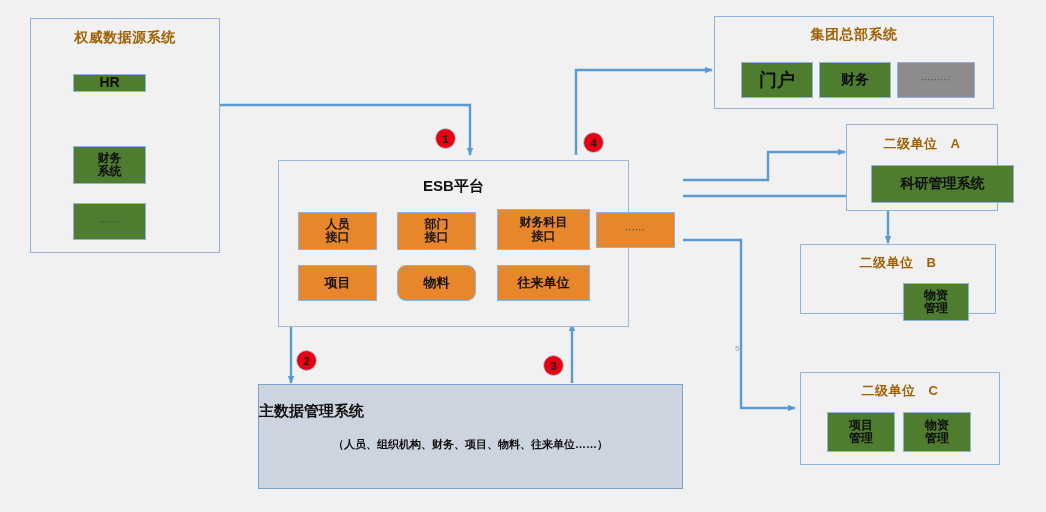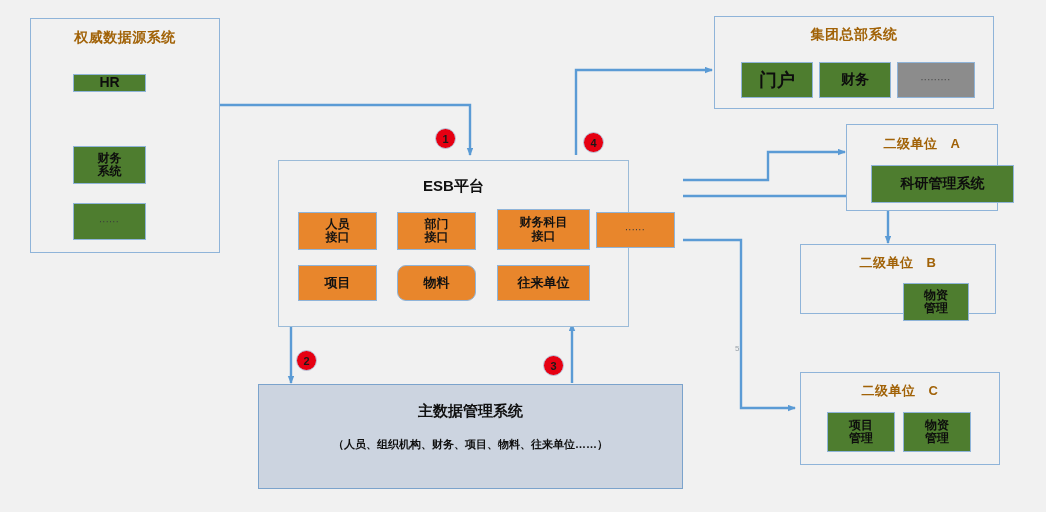--- a/index.html
+++ b/index.html
@@ -19,21 +19,21 @@
   .graybox{background:#8c8c8c;}
   .obox{position:absolute;box-sizing:border-box;background:#e8862c;
         border:1.5px solid #8fb4d9;color:#121212;font-weight:bold;
         display:flex;align-items:center;justify-content:center;text-align:center;
         line-height:1.12;}
   .dots{font-size:7px;font-weight:bold;letter-spacing:1px;color:#3d3d3d;}
   .dots-gray{font-size:7px;font-weight:bold;letter-spacing:1px;color:#4a4a4a;}
 
   .mdm{position:absolute;box-sizing:border-box;background:#ccd4e0;
        border:1.5px solid #7ba3cc;}
-  .mdm-title{position:absolute;left:0;right:0;text-align:center;font-weight:bold;
+  .mdm-title{position:absolute;left:0;right:0;font-weight:bold;
        font-size:15px;color:#101010;}
   .mdm-sub{position:absolute;left:0;right:0;text-align:center;font-weight:bold;
        font-size:11px;color:#101010;}
 
   .esb{position:absolute;box-sizing:border-box;background:#f1f1f1;
        border:1.5px solid #9bbbd8;}
   .esb-title{position:absolute;left:0;right:0;text-align:center;font-weight:bold;
        font-size:15px;color:#101010;}
 
   .marker{position:absolute;width:19px;height:19px;border-radius:50%;

